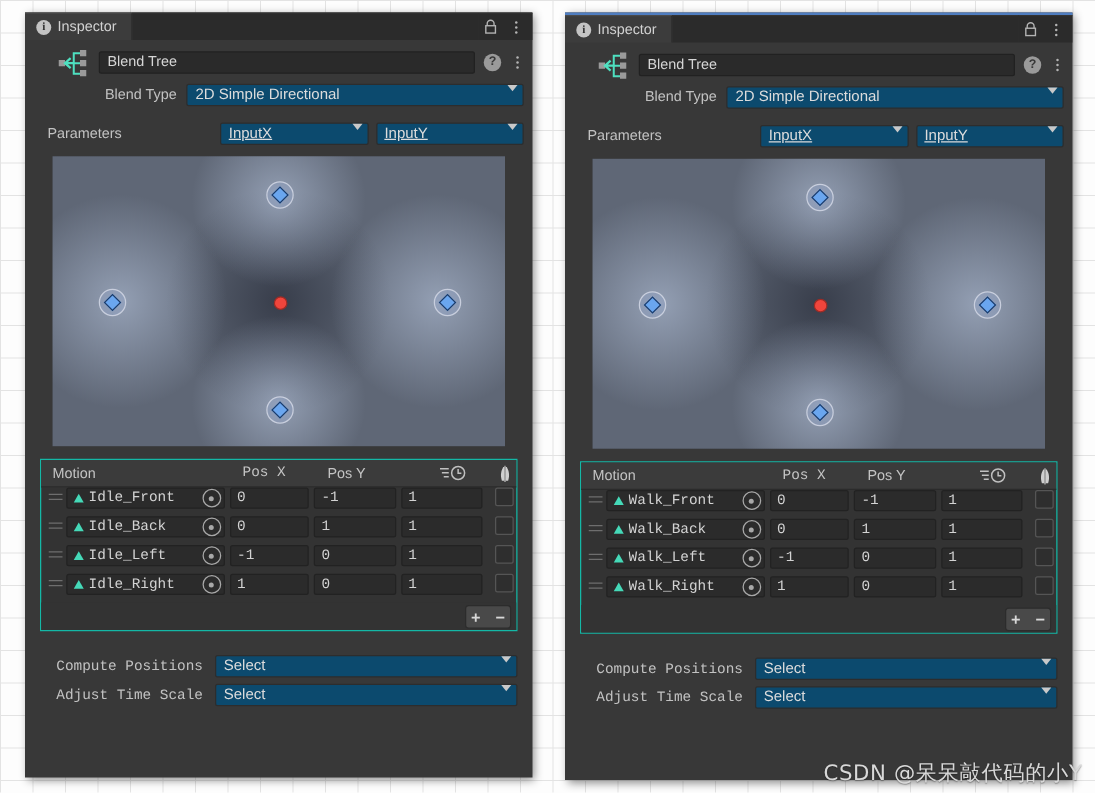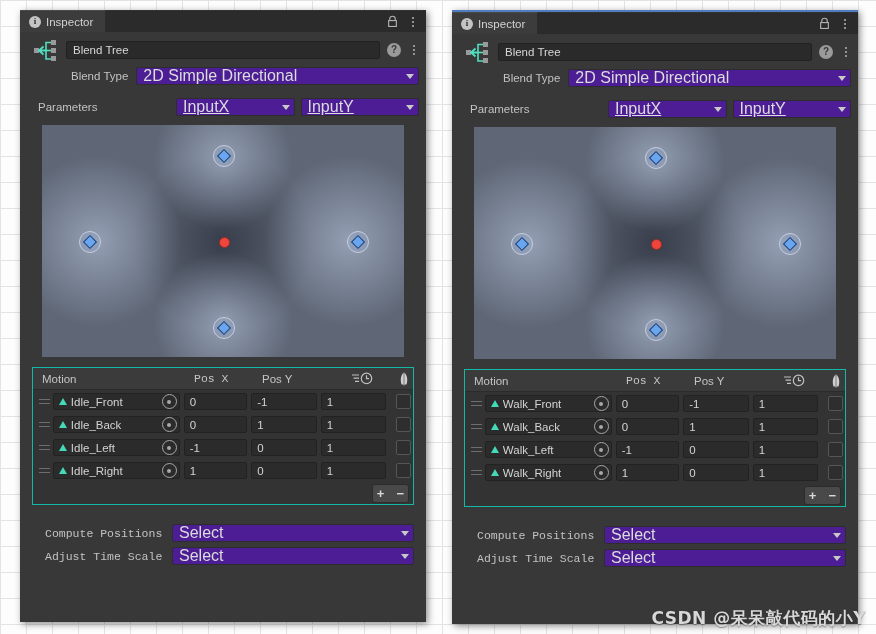--- a/index.html
+++ b/index.html
@@ -97,21 +97,21 @@
     color: #383838;
     font-size: 10px;
     font-weight: bold;
     display: inline-flex;
     align-items: center;
     justify-content: center;
     font-family: "Liberation Sans", sans-serif;
   }
 
   
-  .hdr-body { padding: 7px 0 0 4px; }
+  .hdr-body { padding: 7px 0 0 17px; }
   .name-row {
     display: flex;
     align-items: center;
     padding: 0 7px 0 9px;
     gap: 7px;
     height: 21px;
   }
   .bt-icon { width: 26px; height: 26px; flex: none; }
   .name-field {
     flex: 1;
@@ -134,29 +134,29 @@
     height: 20px;
     margin-top: 6px;
     padding-left: 47px;
     padding-right: 7px;
     gap: 8px;
   }
   .lbl { color: #c2c2c2; font-size: 11.5px; white-space: nowrap; }
   .popup {
     flex: 1;
     height: 18px;
-    background: #4c1d95;
+    background: #0c4a6e;
     border: 1px solid #2d2d2d;
     border-radius: 2px;
     display: flex;
-    align-items: center;
+    align-items: flex-start;
     justify-content: space-between;
     padding: 0 4px 0 6px;
     color: #dcdcdc;
-    font-size: 16px;
+    font-size: 12px;
     box-sizing: border-box;
   }
   .caret {
     width: 0; height: 0;
     border-left: 4px solid transparent;
     border-right: 4px solid transparent;
     border-top: 5px solid #c9c9c9;
     margin-left: 6px;
     flex: none;
   }
@@ -233,23 +233,24 @@
     font-size: 11.5px;
   }
   .th-motion { width: 152px; padding-left: 9px; }
   .th-posx   { width: 68px; font-family: Liberation Mono, monospace; }
   .th-posy   { width: 70px; }
   .th-speed  { width: 62px; display: flex; justify-content: center; }
   .th-mirror { flex: 1; display: flex; justify-content: center; }
 
   .trow {
     display: flex;
-    align-items: center;
+    align-items: flex-start;
     height: 23px;
     padding: 0 2px 0 2px;
+    font-family: Liberation Mono, monospace;
   }
   .drag-handle {
     width: 18px; height: 14px;
     display: flex; flex-direction: column;
     justify-content: center; gap: 3px;
     padding-left: 4px;
     box-sizing: border-box;
   }
   .drag-handle i { display: block; height: 1px; background: #6e6e6e; width: 11px; }
 
@@ -352,21 +353,20 @@
   .watermark {
     position: absolute;
     right: 10px;
     bottom: 4px;
     color: #d8d8d8;
     font-size: 17px;
     font-family: "DejaVu Sans", sans-serif;
     letter-spacing: 0.5px;
     text-shadow: 0 1px 1px rgba(0,0,0,0.35);
     pointer-events: none;
-    font-weight: bold;
   }
 </style>
 </head>
 <body>
 
 <div class="inspector left" id="panel-0">
     <div class="tabbar">
       <div class="tab">
         <span class="info-ico">i</span>
         <span>Inspector</span>

